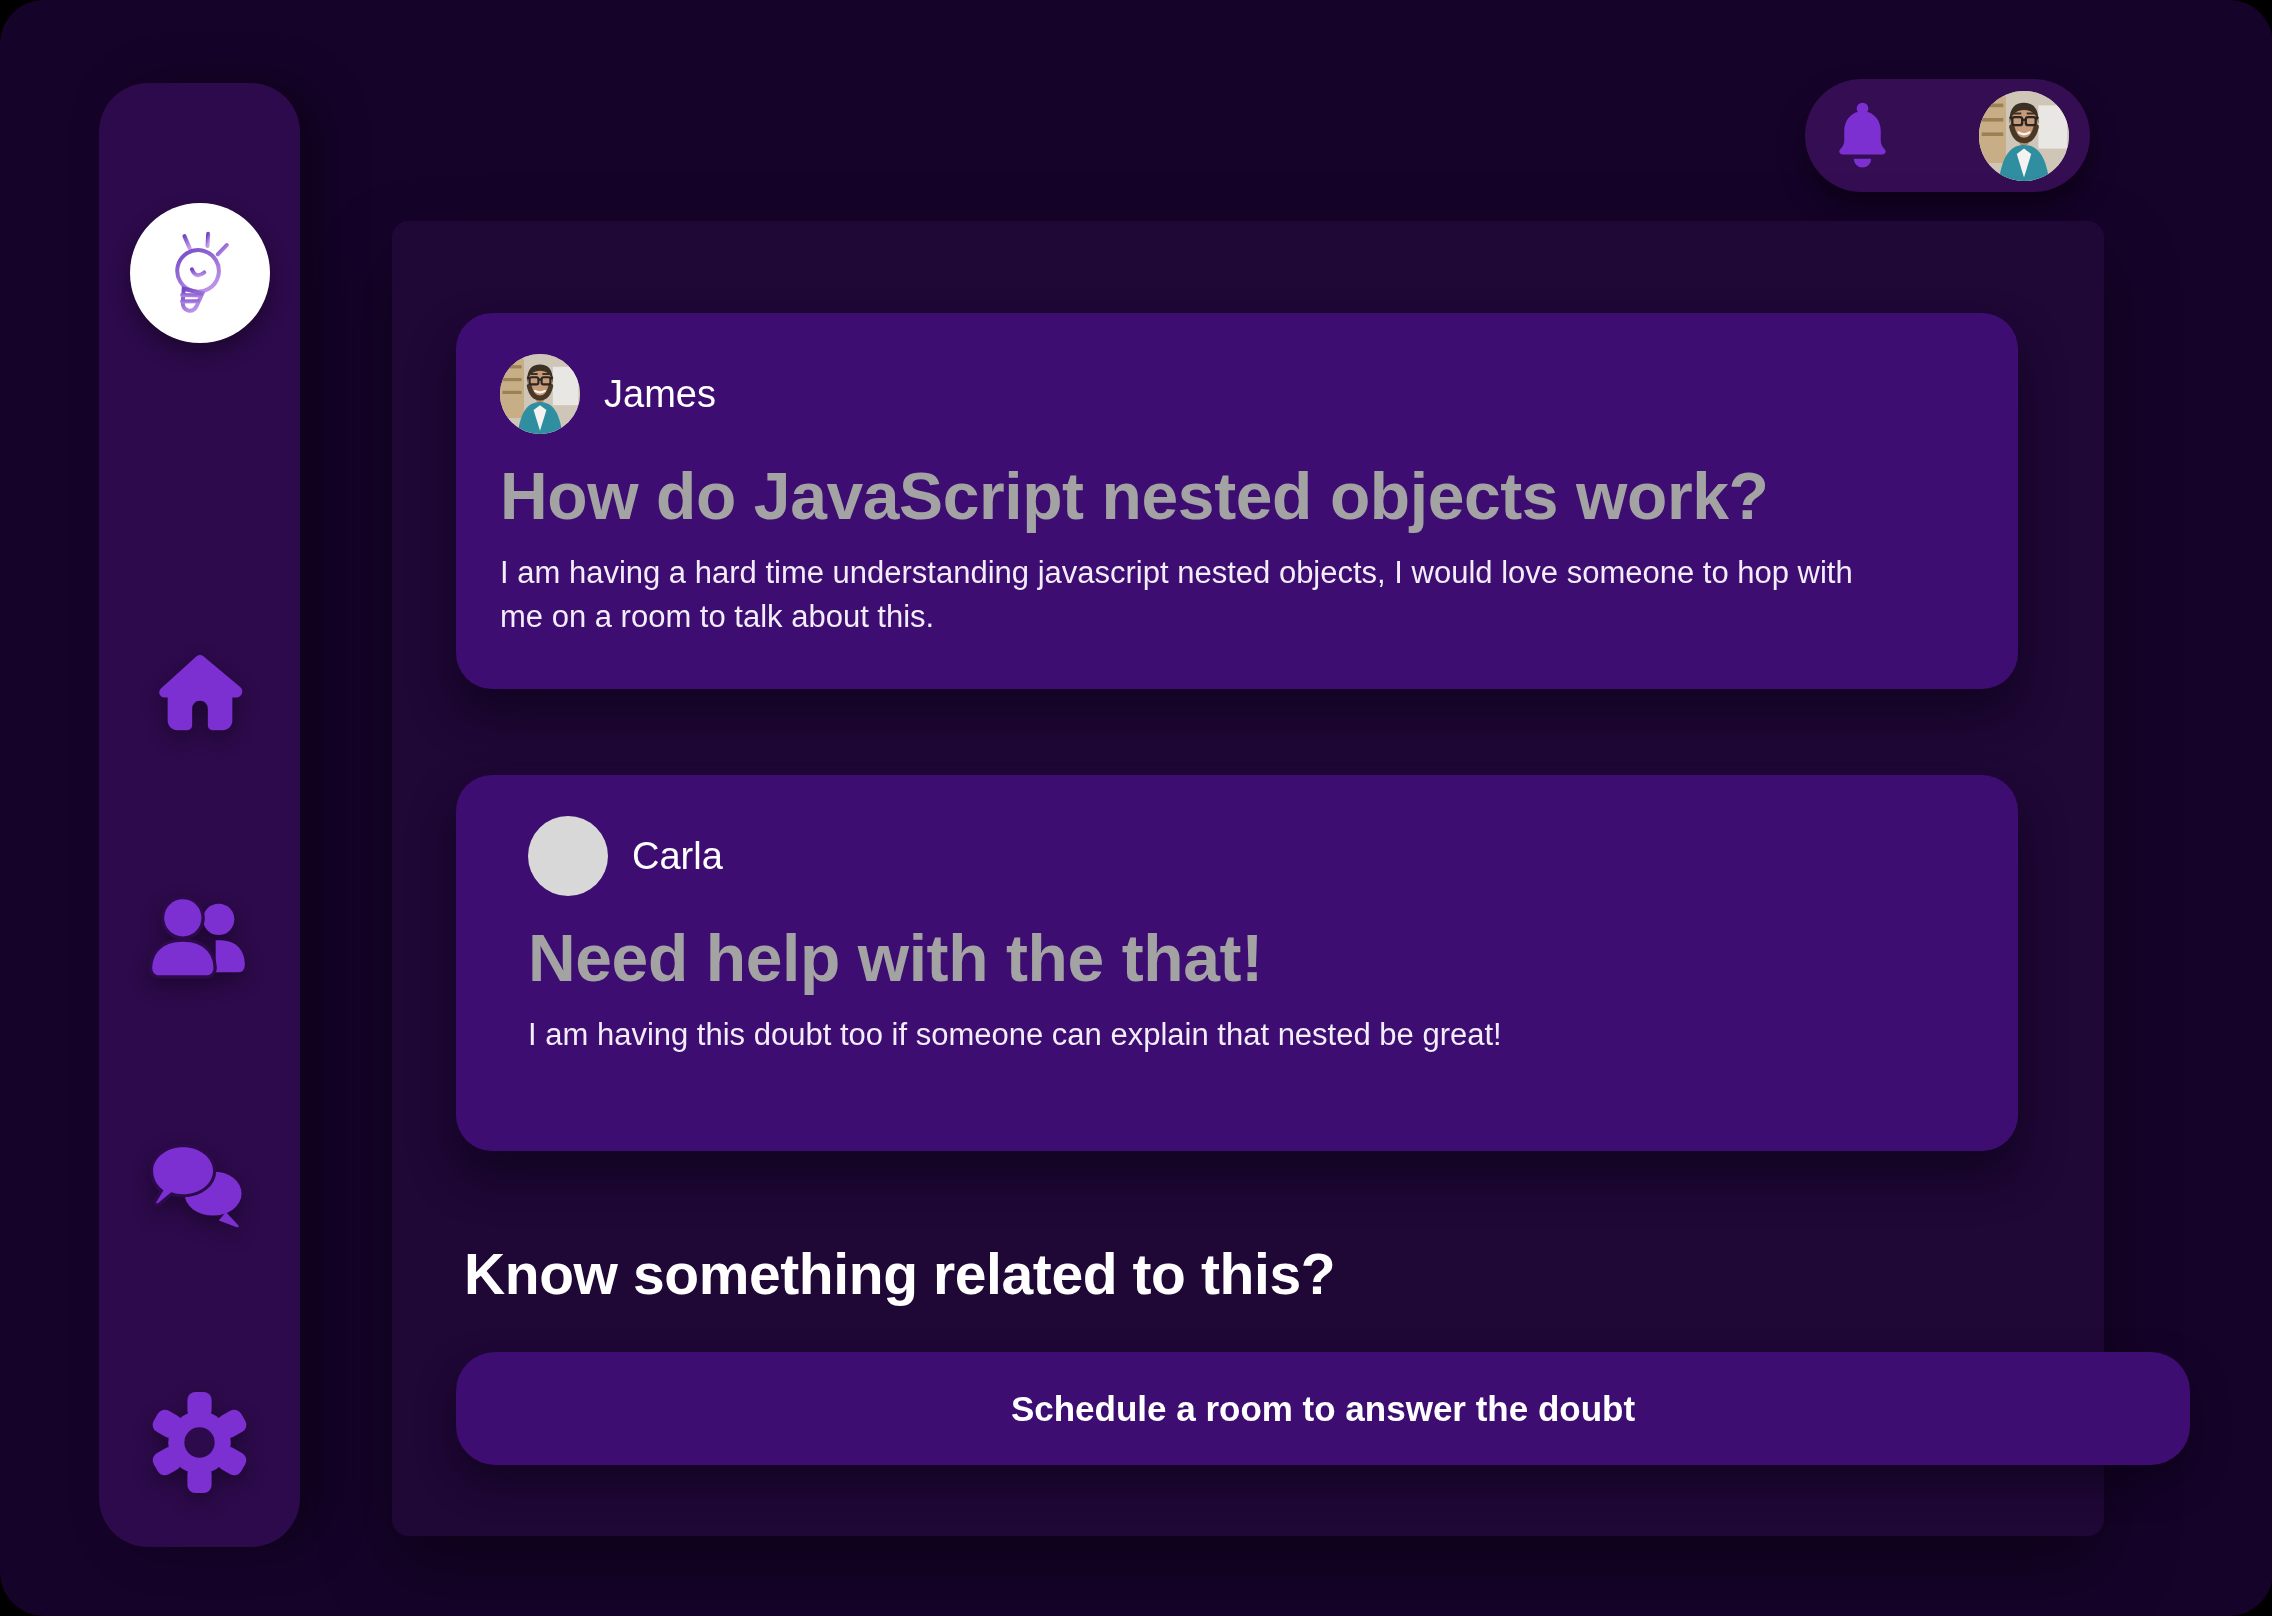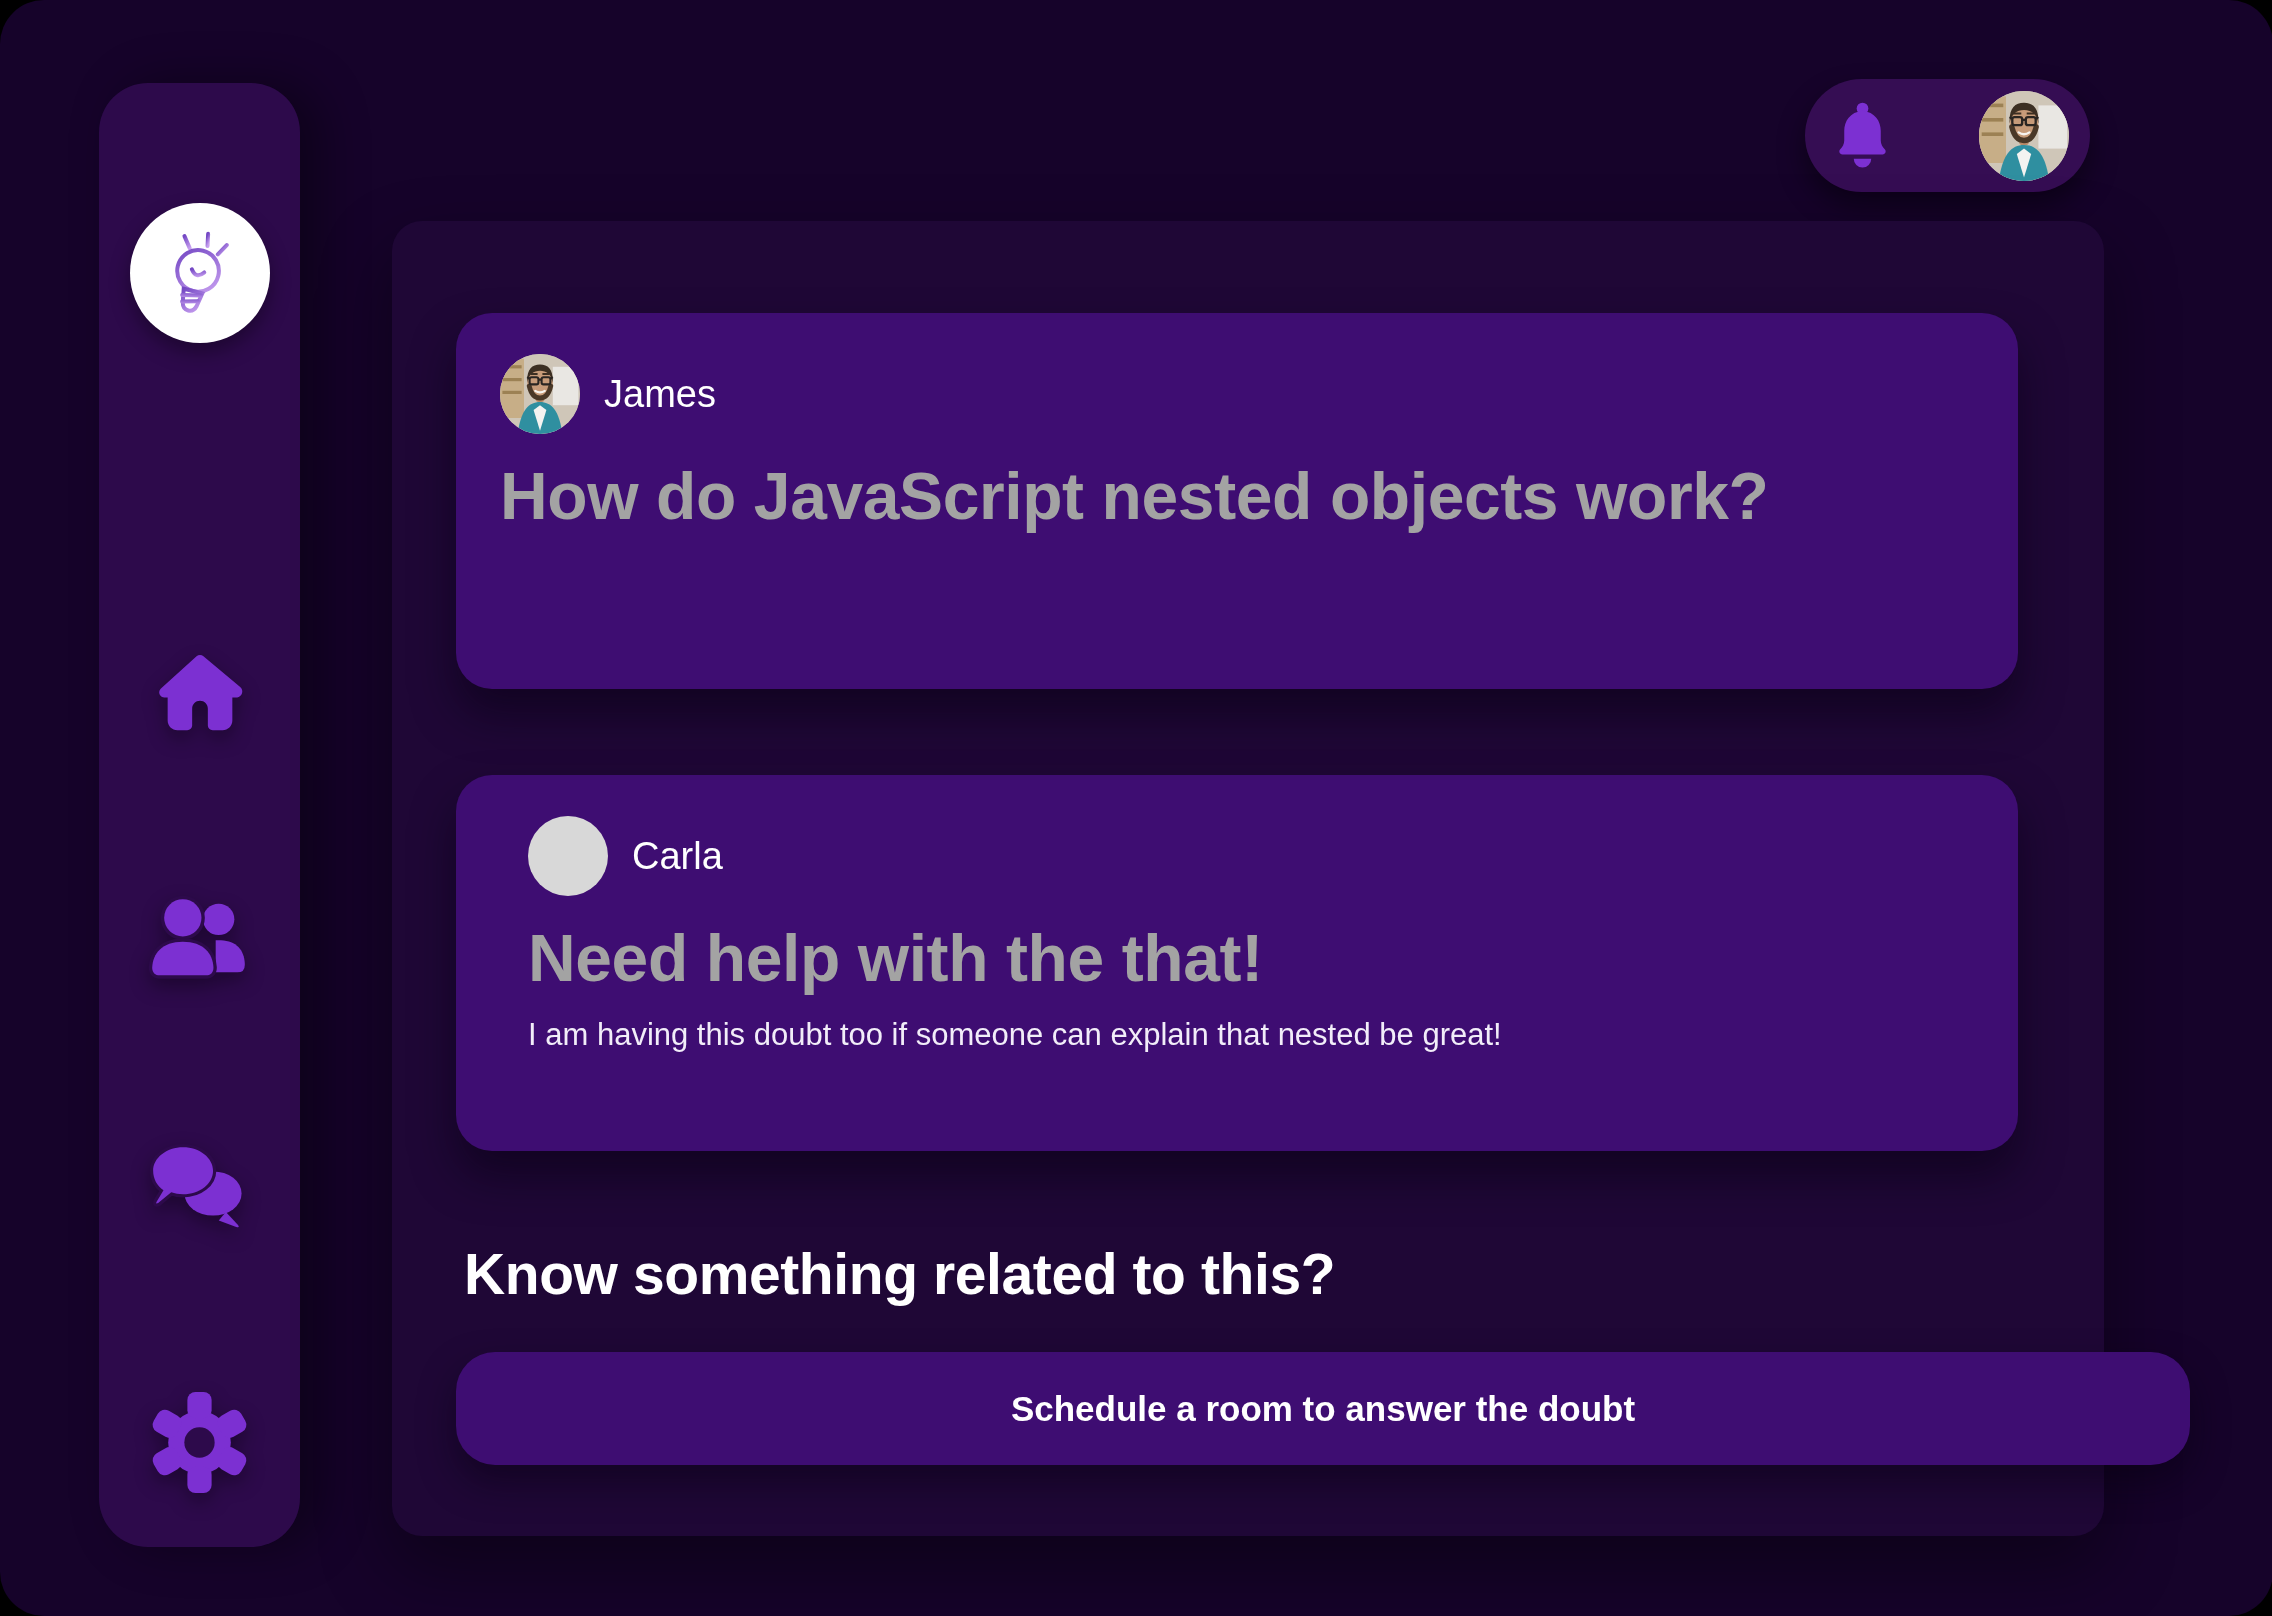--- a/index.html
+++ b/index.html
@@ -37,21 +37,21 @@
   }
   .bell-btn{background:transparent;border:none;padding:0;cursor:pointer;display:flex;}
   .avatar{
     width:90px;height:90px;border-radius:50%;overflow:hidden;flex:0 0 auto;
     background:#c9c2b6;
   }
   .avatar svg{display:block;width:100%;height:100%;}
   
   .panel{
     position:absolute;left:392px;top:221px;width:1712px;height:1315px;
-    background:#1f0736;border-radius:30px;
+    background:#1f0736;border-radius:16px;
     box-shadow:0 32px 71px rgba(0,0,0,.40);
   }
   .card{
     position:absolute;left:64px;width:1562px;min-height:376px;box-sizing:border-box;
     background:#3e0d72;border-radius:36px;
     padding:41px 47px 47px 44px;cursor:pointer;
     box-shadow:0 25px 43px rgba(7,0,18,.55);
   }
   .card.first{top:92px;}
   .card.second{top:554px;padding-left:72px;}
@@ -226,20 +226,21 @@
                 <path d="M37 31 L34 29"></path>
                 <path d="M63 31 L66 29"></path>
             </g>
             <path d="M38 25 L47 25" stroke="#3c2f23" stroke-width="2.4"></path>
             <path d="M53 25 L62 25" stroke="#3c2f23" stroke-width="2.4"></path>
           </svg>
         </div>
         <span class="author">James</span>
       </div>
       <h2 class="card-title">How do JavaScript nested objects work?</h2>
+      <p class="card-body">I am having a hard time understanding javascript nested objects, I would love someone to hop with me on a room to talk about this.</p>
     </article>
 
     <article class="card second">
       <div class="card-head">
         <div class="avatar-placeholder"></div>
         <span class="author">Carla</span>
       </div>
       <h2 class="card-title">Need help with the that!</h2>
       <p class="card-body">I am having this doubt too if someone can explain that nested be great!</p>
     </article>

